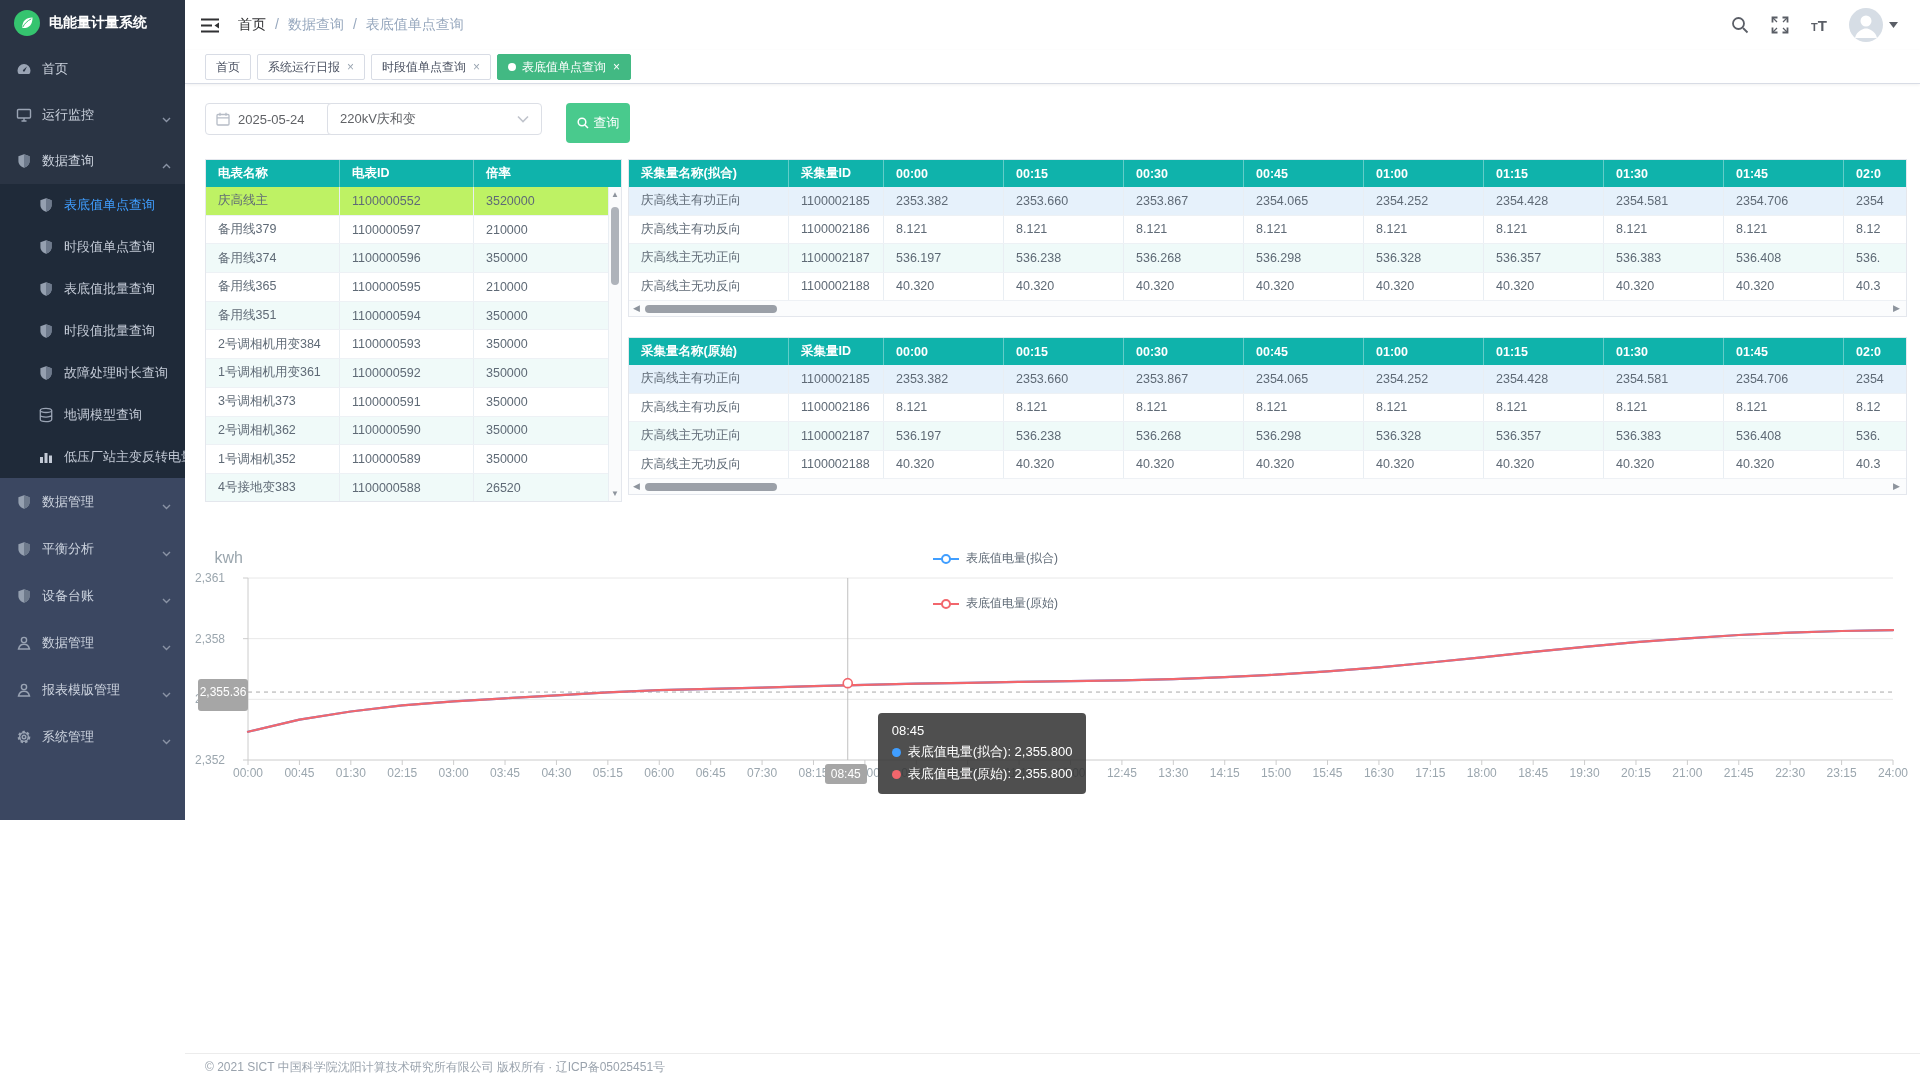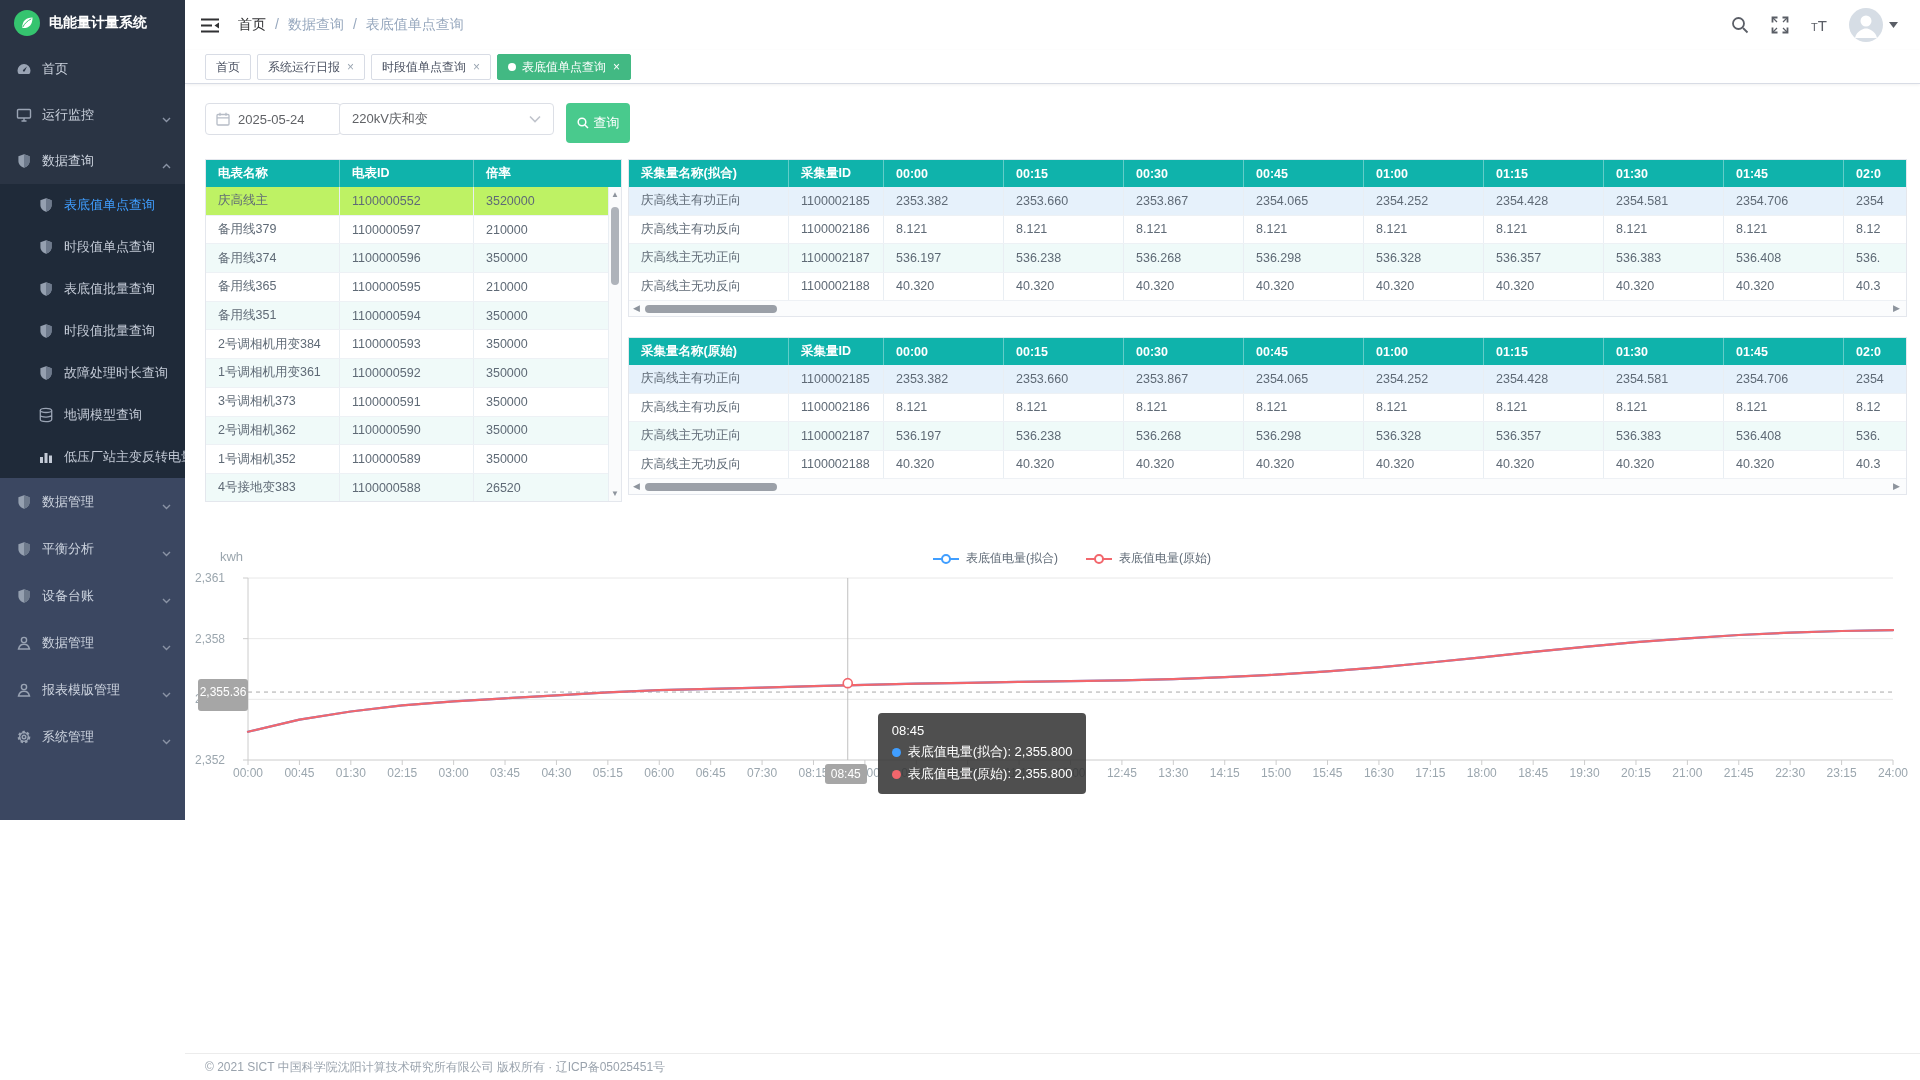--- a/index.html
+++ b/index.html
@@ -23,38 +23,38 @@
   .sb-rest .sb-item { height:47px; }
 
   
   #navbar { position:absolute; left:185px; top:0; width:1735px; height:50px; background:#fff; display:flex; align-items:center; }
   #hamburger { margin-left:15px; cursor:pointer; display:inline-flex; }
   #breadcrumb { margin-left:18px; font-size:14px; color:#97a8be; white-space:nowrap; }
   #breadcrumb .crumb-first { color:#303133; }
   #breadcrumb .sep { margin:0 9px; color:#97a8be; }
   #nav-right { margin-left:auto; display:flex; align-items:center; gap:22px; padding-right:22px; }
   .nav-ico { display:inline-flex; cursor:pointer; color:#5a5e66; }
-  #font-ico { font-size:15px; color:#5a5e66; cursor:pointer; font-weight:normal; }
+  #font-ico { font-size:15px; color:#5a5e66; cursor:pointer; font-weight:bold; }
   #font-ico .small-t { font-size:11px; }
   #avatar-wrap { display:flex; align-items:center; gap:6px; cursor:pointer; }
   #avatar { width:34px; height:34px; border-radius:50%; background:#d6dde5; display:flex; align-items:center; justify-content:center; overflow:hidden; }
 
   
   #tagsbar { position:absolute; left:185px; top:50px; width:1735px; height:34px; background:#fff; border-bottom:1px solid #d8dce5; box-shadow:0 1px 3px rgba(0,0,0,.06); display:flex; align-items:center; }
   #tags { display:flex; gap:6px; padding-left:20px; }
   .tag { height:26px; line-height:24px; border:1px solid #d8dce5; background:#fff; color:#495060; font-size:12px; padding:0 10px; border-radius:2px; cursor:pointer; display:flex; align-items:center; white-space:nowrap; }
   .tag .dot { width:8px; height:8px; border-radius:50%; background:#fff; margin-right:6px; display:inline-block; }
   .tag .close { margin-left:7px; font-size:12px; color:#9aa5b1; cursor:pointer; }
   .tag.active { background:#42b983; border-color:#42b983; color:#fff; }
   .tag.active .close { color:#fff; }
 
   
   .date-input { position:absolute; left:205px; top:103px; width:136px; height:32px; border:1px solid #dcdfe6; border-radius:4px; background:#fff; display:flex; align-items:center; padding:0 10px; font-size:13px; color:#606266; cursor:pointer; }
   .date-input .cal { margin-right:8px; display:inline-flex; }
-  .select-box { position:absolute; left:339px; top:103px; width:215px; height:32px; border:1px solid #dcdfe6; border-radius:4px; background:#fff; display:flex; align-items:center; padding:0 12px; font-size:13px; color:#606266; cursor:pointer; }
+  .select-box { position:absolute; left:327px; top:103px; width:215px; height:32px; border:1px solid #dcdfe6; border-radius:4px; background:#fff; display:flex; align-items:center; padding:0 12px; font-size:13px; color:#606266; cursor:pointer; }
   .select-box .sel-chev { margin-left:auto; display:inline-flex; }
   #query-btn { position:absolute; left:566px; top:103px; width:64px; height:40px; background:#49ca8d; border:none; border-radius:4px; color:#fff; font-size:13px; display:flex; align-items:center; justify-content:center; gap:5px; cursor:pointer; }
 
   
   .panel { position:absolute; background:#fff; border:1px solid #e4e7ed; overflow:hidden; }
   .thead { display:flex; background:#0fb3ab; color:#fff; font-size:12.5px; font-weight:bold; }
   .th { padding-left:12px; display:flex; align-items:center; border-right:1px solid rgba(255,255,255,.35); height:27px; overflow:hidden; white-space:nowrap; }
   .tr { display:flex; border-bottom:1px solid #edf1f5; background:#fff; cursor:pointer; }
   .td { padding-left:12px; display:flex; align-items:center; font-size:12.5px; color:#5f6a76; border-right:1px solid #e9eef3; overflow:hidden; white-space:nowrap; }
 
@@ -81,24 +81,24 @@
   .ct-body .tr:nth-child(odd) { background:#effaf9; }
   .ct-body .tr:first-child { background:#e6f1fb; }
   .hscroll { position:absolute; left:0; right:0; bottom:0; height:16px; background:#fbfcfd; border-top:1px solid #eef1f5; }
   .hscroll .arr { position:absolute; top:2px; font-size:9px; color:#8d949d; cursor:pointer; }
   .hscroll .arr.l { left:4px; } .hscroll .arr.r { right:6px; }
   .hscroll .thumb { position:absolute; left:16px; top:4px; width:132px; height:8px; background:#9ba0a8; border-radius:4px; cursor:pointer; }
 
   
   #chart { position:absolute; left:185px; top:545px; width:1735px; height:335px; background:#fff; }
   #chart-svg { position:absolute; left:0; top:0; }
-  #kwh-label { position:absolute; left:12px; top:4px; width:46px; text-align:right; font-size:13px; color:#9ba6ae; }
+  #kwh-label { position:absolute; left:12px; top:4px; width:46px; text-align:right; font-size:16px; color:#9ba6ae; }
   .ylab { position:absolute; width:46px; left:10px; text-align:left; font-size:12px; color:#9ba6ae; }
   .xlab { position:absolute; width:44px; text-align:center; font-size:12px; color:#9ba6ae; top:221px; white-space:nowrap; }
-  #legend { position:absolute; left:748px; top:5px; display:flex; gap:28px; align-items:center; }
+  #legend { position:absolute; left:748px; top:5px; display:flex; gap:28px; align-items:center;flex-direction:column; }
   .lg-item { display:flex; align-items:center; gap:7px; cursor:pointer; }
   .lg-marker { position:relative; width:26px; height:10px; }
   .lg-marker .ln { position:absolute; left:0; top:4px; width:26px; height:2px; }
   .lg-marker .cr { position:absolute; left:8px; top:0; width:10px; height:10px; border-radius:50%; background:#fff; border:2px solid; }
   .lg-label { font-size:12px; color:#5f6a76; }
   #y-pointer { position:absolute; left:13px; top:134px; width:50px; height:32px; line-height:26px; text-align:center; background:#a6a6a6; color:#fff; font-size:12px; border-radius:3px; z-index:5; }
   #x-pointer { position:absolute; top:219px; height:20px; line-height:20px; padding:0 6px; background:#a6a6a6; color:#fff; font-size:12px; border-radius:3px; z-index:6; }
   #tooltip { position:absolute; top:168px; background:rgba(50,50,50,.86); border-radius:4px; padding:8px 14px 9px 14px; color:#fff; z-index:10; white-space:nowrap; }
   #tooltip .tt-title { font-size:13px; line-height:20px; }
   .tt-row { font-size:13px; line-height:22px; display:flex; align-items:center; }

